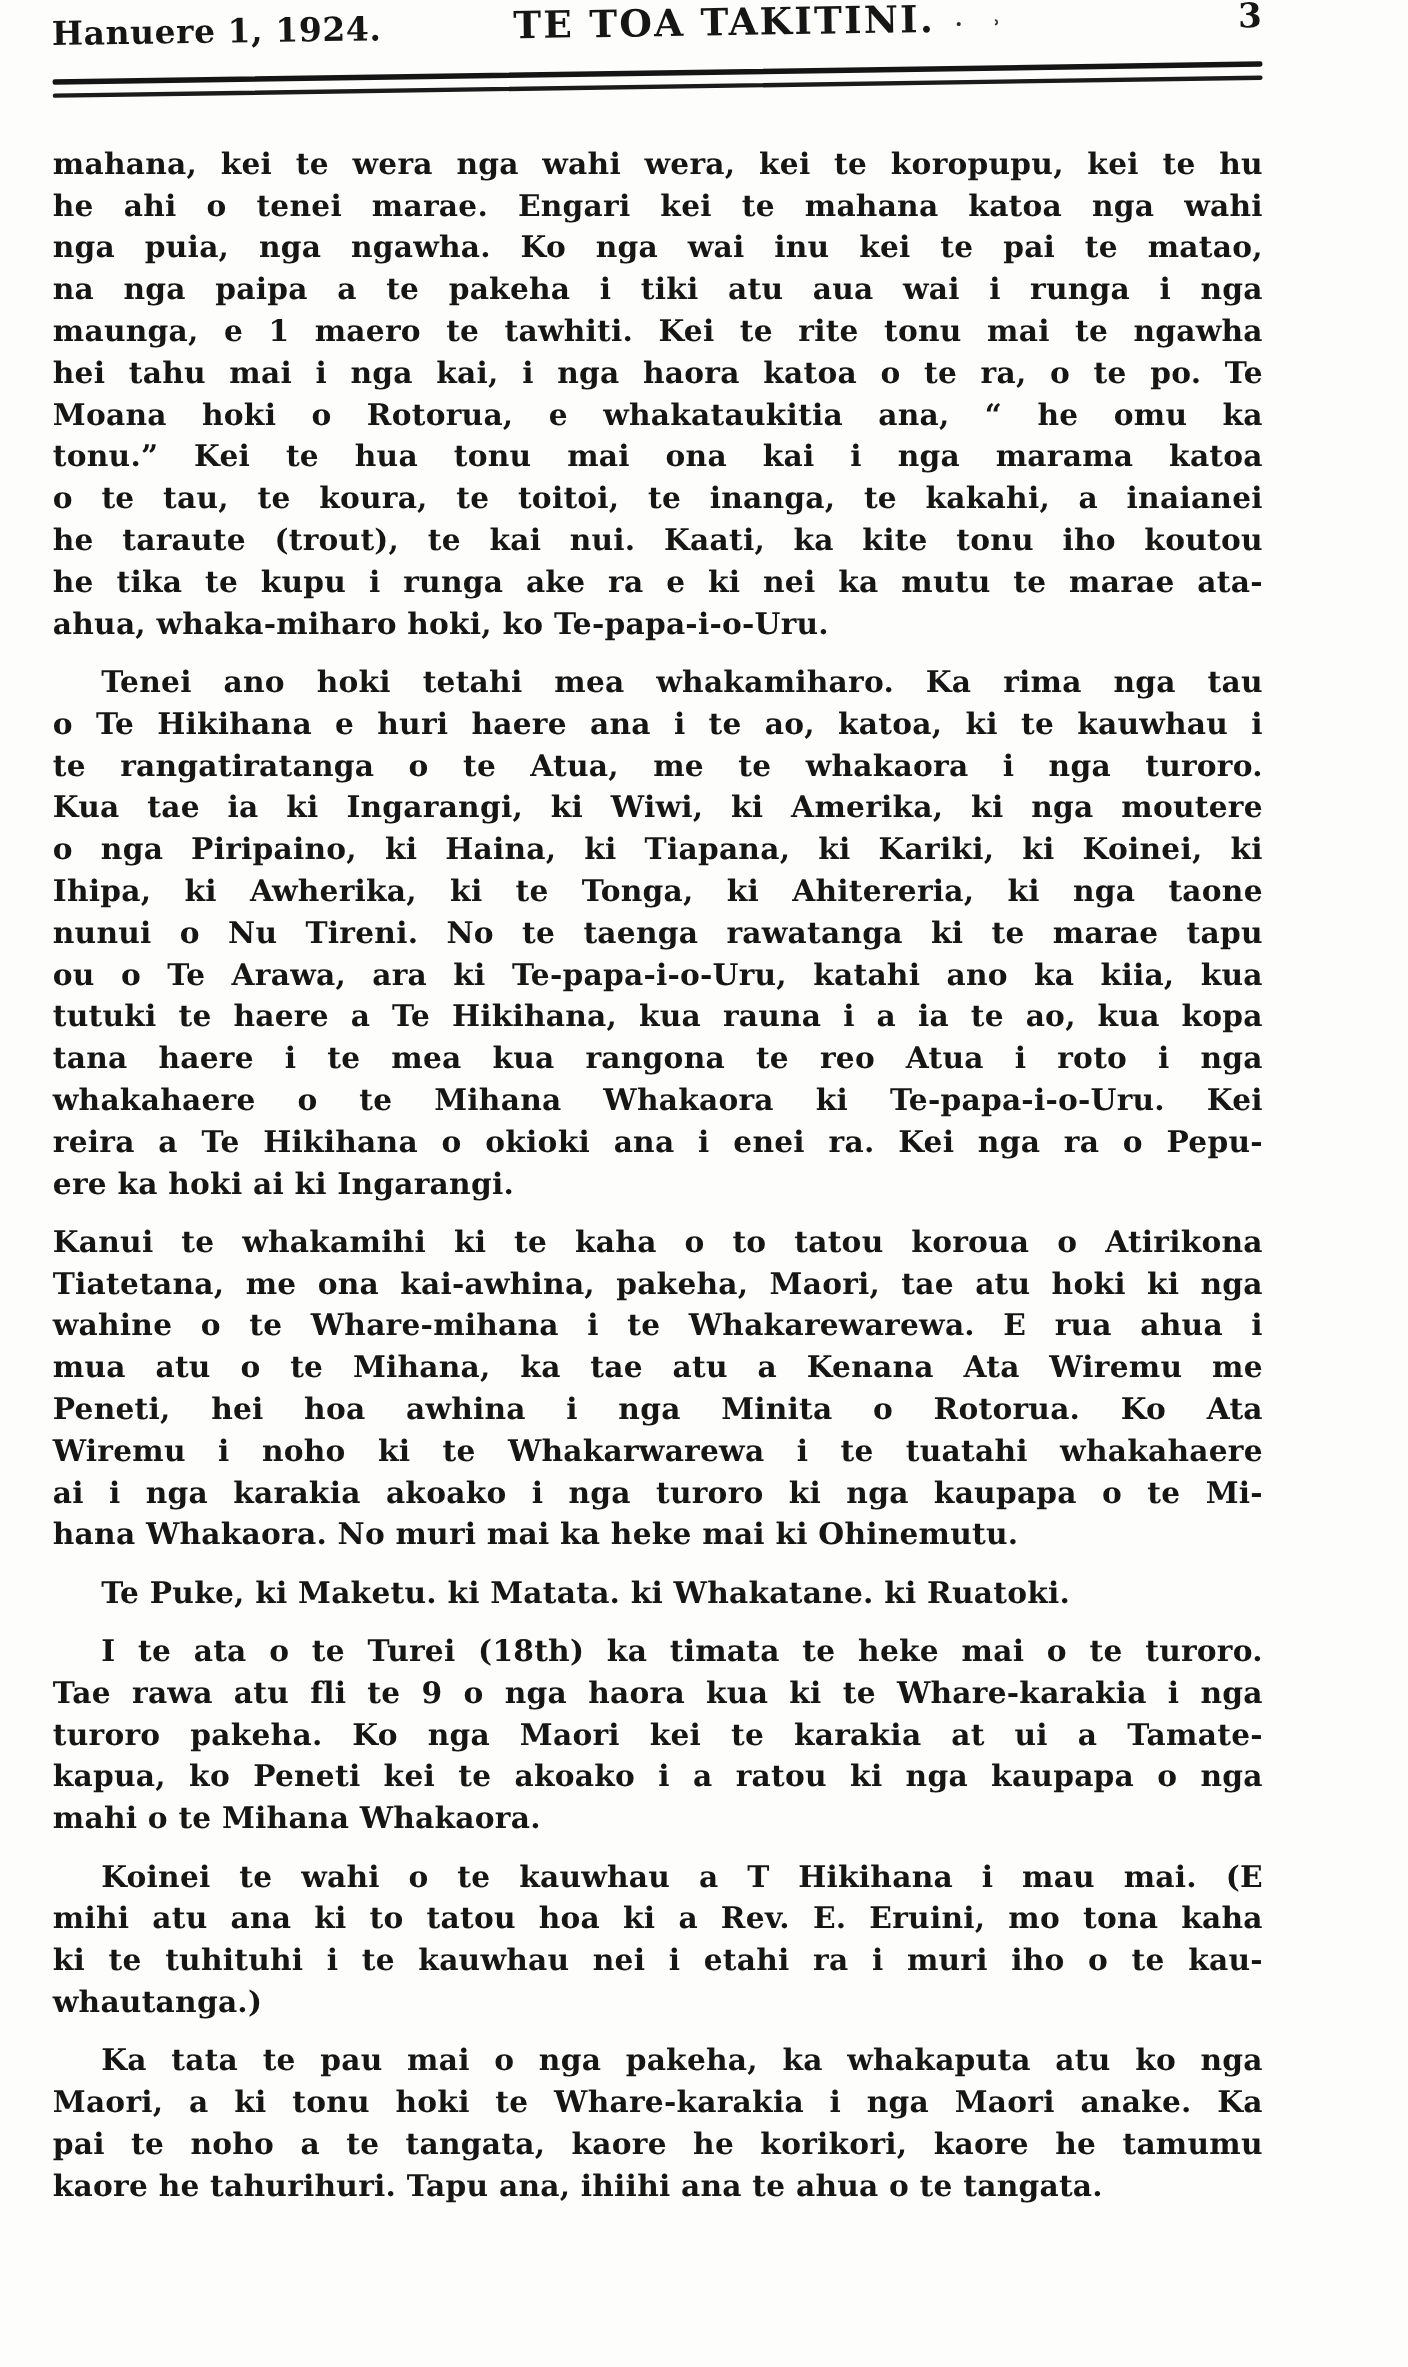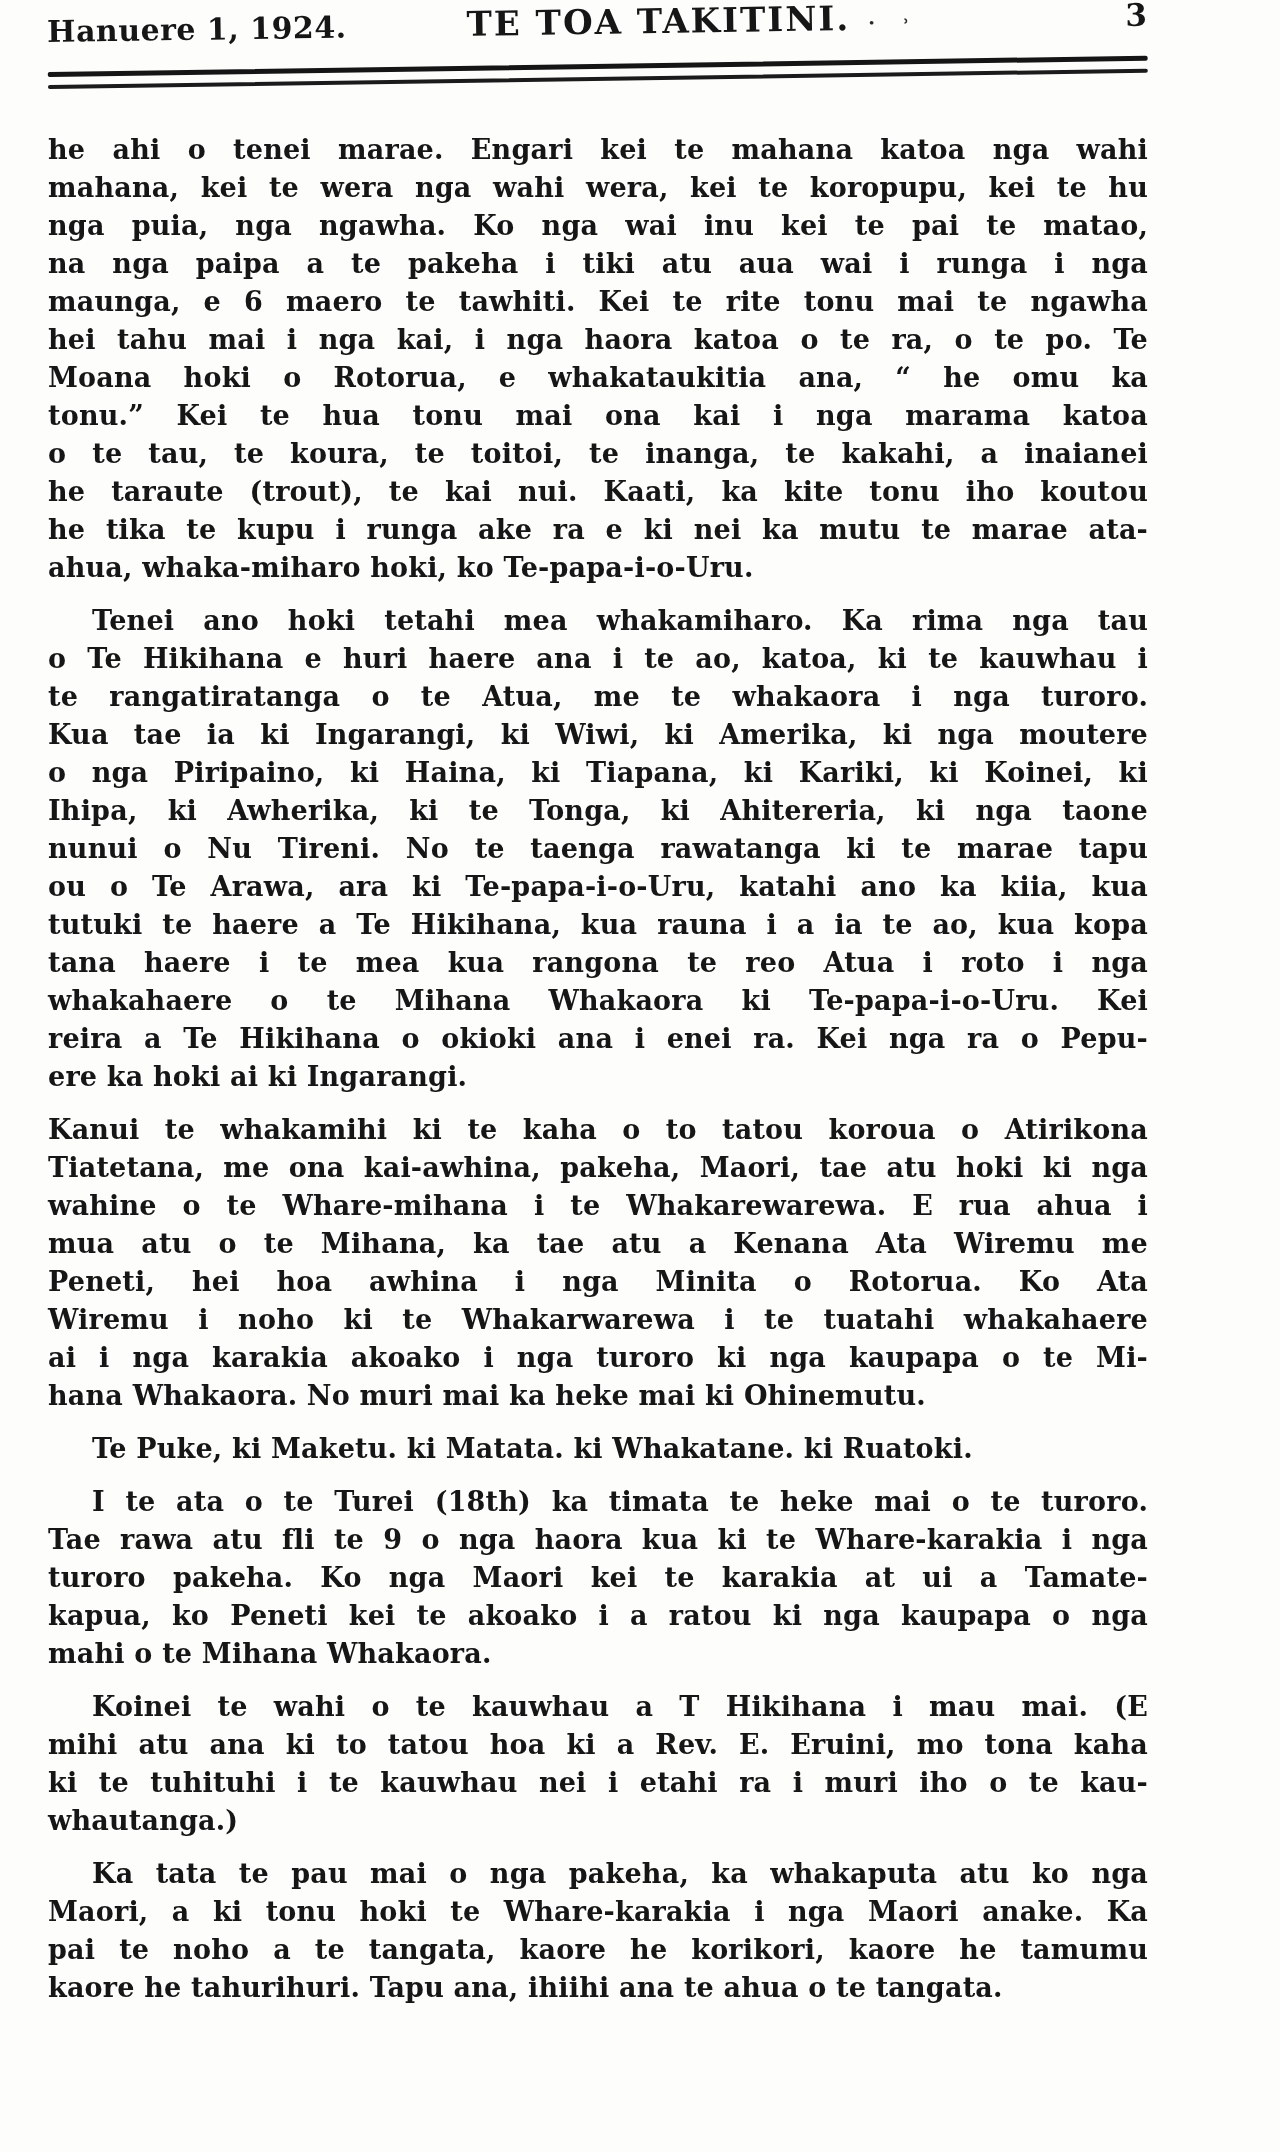--- a/index.html
+++ b/index.html
@@ -104,25 +104,25 @@
       <span class="m-page-num">3</span>
     </div>
     <div class="rules">
       <div class="rule-thick"></div>
       <div class="rule-thin"></div>
     </div>
   </div>
 
   <div class="article">
       <div class="para">
+        <div class="line">mahana, kei te wera nga wahi wera, kei te koropupu, kei te hu</div>
         <div class="line">he ahi o tenei marae.  Engari kei te mahana katoa nga wahi</div>
-        <div class="line">mahana, kei te wera nga wahi wera, kei te koropupu, kei te hu</div>
         <div class="line">nga puia, nga ngawha.  Ko nga wai inu kei te pai te matao,</div>
         <div class="line">na nga paipa a te pakeha i tiki atu aua wai i runga i nga</div>
-        <div class="line">maunga, e 6 maero te tawhiti.  Kei te rite tonu mai te ngawha</div>
+        <div class="line">maunga, e 1 maero te tawhiti.  Kei te rite tonu mai te ngawha</div>
         <div class="line">hei tahu mai i nga kai, i nga haora katoa o te ra, o te po.  Te</div>
         <div class="line">Moana hoki o Rotorua, e whakataukitia ana, “ he omu ka</div>
         <div class="line">tonu.”  Kei te hua tonu mai ona kai i nga marama katoa</div>
         <div class="line">o te tau, te koura, te toitoi, te inanga, te kakahi, a inaianei</div>
         <div class="line">he taraute (trout), te kai nui.  Kaati, ka kite tonu iho koutou</div>
         <div class="line">he tika te kupu i runga ake ra e ki nei ka mutu te marae ata-</div>
         <div class="line last">ahua, whaka-miharo hoki, ko Te-papa-i-o-Uru.</div>
       </div>
       <div class="para indent">
         <div class="line">Tenei ano hoki tetahi mea whakamiharo.  Ka rima nga tau</div>

